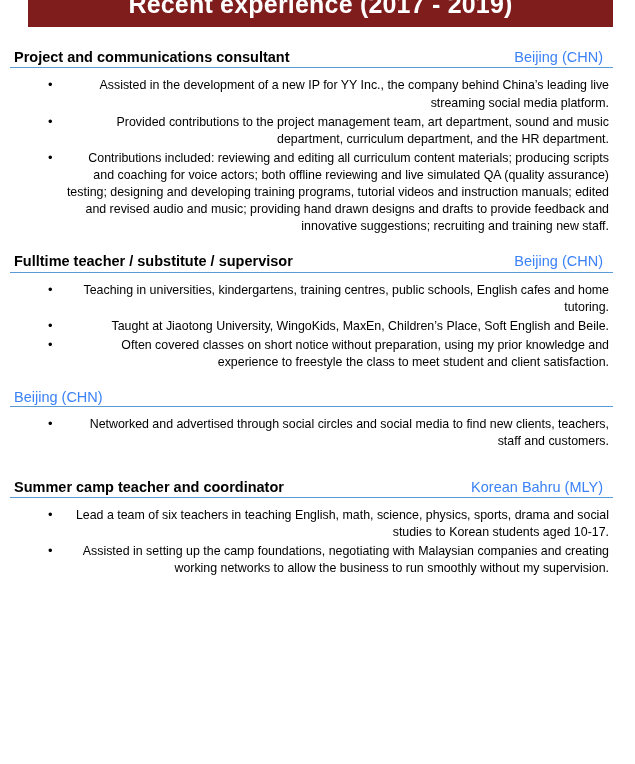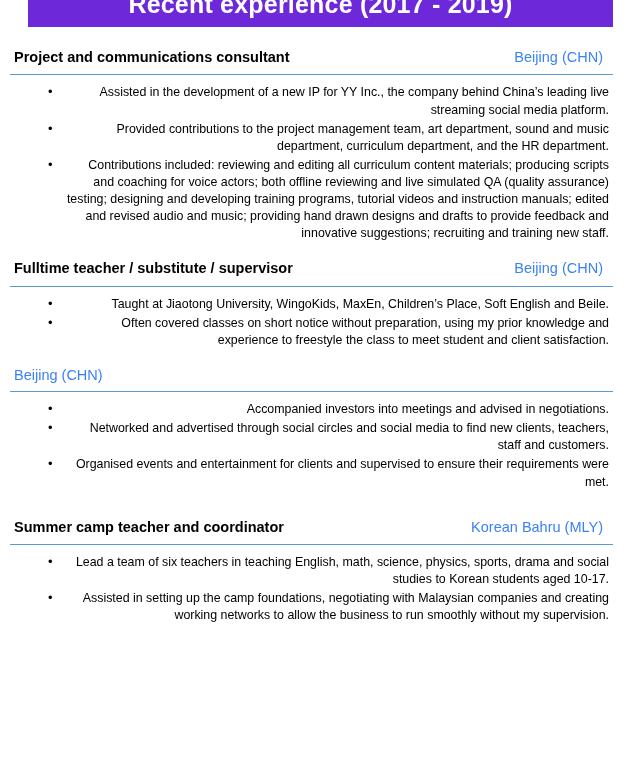--- a/index.html
+++ b/index.html
@@ -19,21 +19,21 @@
     width: 635px;
     height: 764px;
     box-sizing: border-box;
     padding: 0 16px 0 10px;
   }
   
   .banner {
     position: relative;
     margin: 0 6px 0 18px;
     height: 27px;
-    background: #6d28d9;
+    background: #7f1d1d;
     overflow: hidden;
   }
   .banner-title {
     position: absolute;
     left: 0;
     right: 0;
     top: -10px;
     text-align: center;
     font-size: 25px;
     font-weight: bold;
@@ -44,21 +44,21 @@
   
   .job {
     margin-top: 18px;
   }
   .job.first { margin-top: 22px; }
   .job-head {
     display: flex;
     align-items: baseline;
     justify-content: space-between;
     border-bottom: 1.6px solid #5b9bd5;
-    padding: 0 4px 8px 4px;
+    padding: 0 4px 1px 4px;
     margin: 0 6px 0 0;
   }
   .job-title {
     font-size: 14.5px;
     font-weight: bold;
     color: #000000;
     line-height: 1.2;
   }
   .job-location {
     font-size: 14.5px;
@@ -110,33 +110,32 @@
       <li>Contributions included: reviewing and editing all curriculum content materials; producing scripts and coaching for voice actors; both offline reviewing and live simulated QA (quality assurance) testing; designing and developing training  programs, tutorial videos and instruction manuals; edited and revised audio and music; providing hand drawn designs and drafts to provide feedback and innovative suggestions; recruiting and training new staff.</li>
     </ul>
   </div>
 
   <div class="job">
     <div class="job-head">
       <div class="job-title">Fulltime teacher / substitute / supervisor</div>
       <div class="job-location">Beijing (CHN)</div>
     </div>
     <ul class="bullets">
+      <li>Teaching in universities, kindergartens, training centres, public schools, English cafes and home tutoring.</li>
       <li>Taught at Jiaotong University, WingoKids, MaxEn, Children’s Place, Soft English and Beile.</li>
       <li>Often covered classes on short notice without preparation, using my prior knowledge and experience to freestyle the class to meet student and client satisfaction.</li>
     </ul>
   </div>
 
   <div class="job">
     <div class="job-head">
       <div class="job-location">Beijing (CHN)</div>
     </div>
     <ul class="bullets">
-      <li>Accompanied investors into meetings and advised in negotiations.</li>
       <li>Networked and advertised through social circles and social media to find new clients, teachers, staff and customers.</li>
-      <li>Organised events and entertainment for clients and supervised to ensure their requirements were met.</li>
     </ul>
   </div>
 
   <div class="spacer-lg"></div>
 
   <div class="job">
     <div class="job-head">
       <div class="job-title">Summer camp teacher and coordinator</div>
       <div class="job-location">Korean Bahru (MLY)</div>
     </div>

